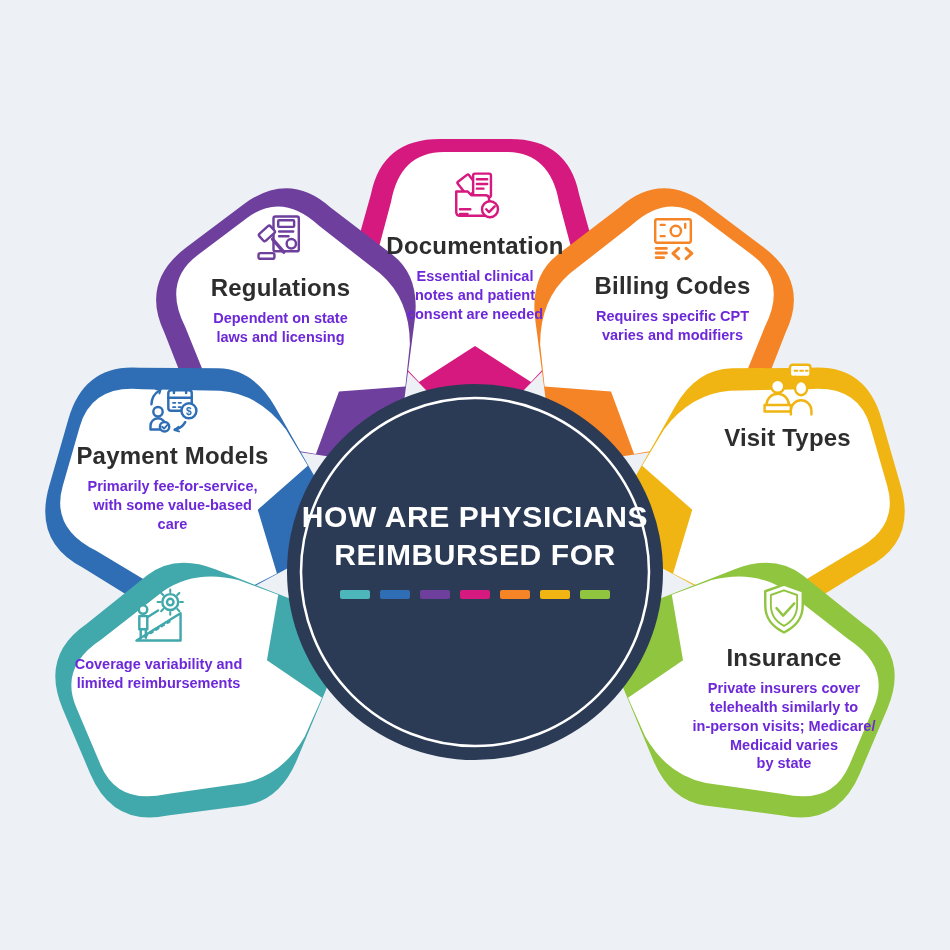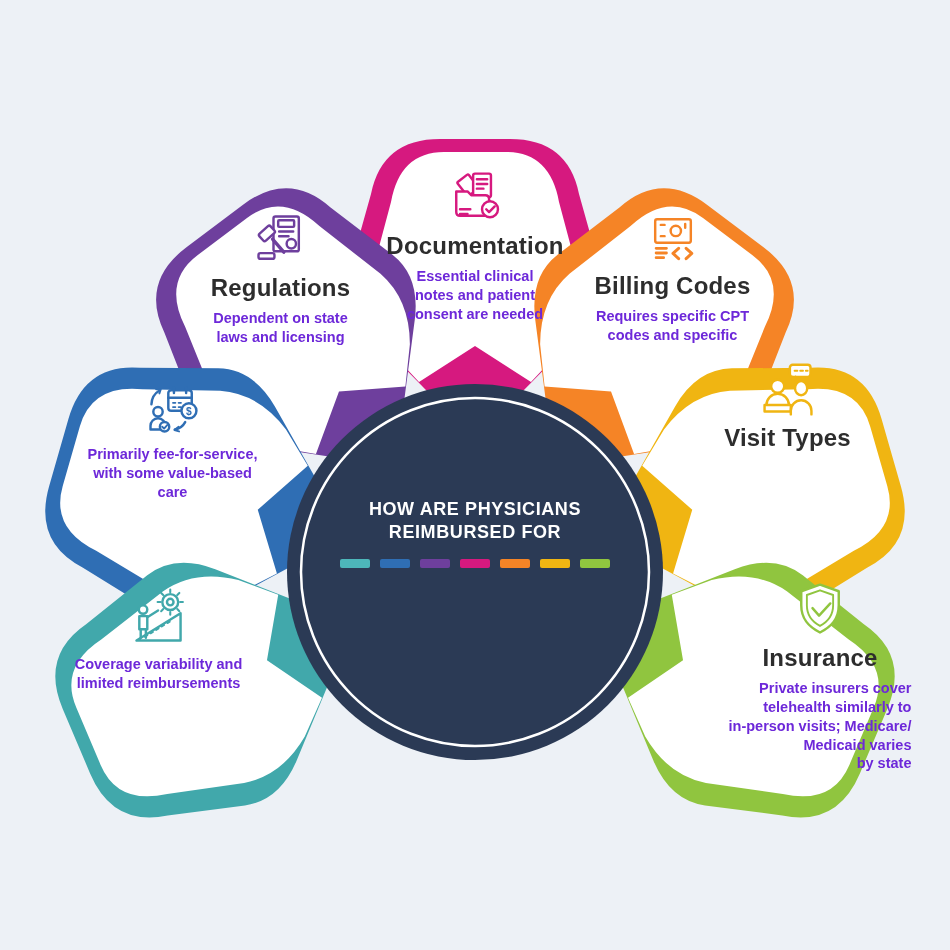--- a/index.html
+++ b/index.html
@@ -28,21 +28,21 @@
   .pd {
     font-size:14.5px; font-weight:bold; color:#6d28d9;
     margin-top:7px; line-height:1.3; white-space:pre-line;
   }
 
   .center-text {
     position:absolute; left:290px; top:498px; width:370px;
     display:flex; flex-direction:column; align-items:center;
     color:#ffffff; text-align:center;
   }
-  .ct-line { font-size:18px; font-weight:bold; letter-spacing:.6px; line-height:1.28; }
+  .ct-line { font-size:30px; font-weight:bold; letter-spacing:.6px; line-height:1.28; }
   .dashes { display:flex; gap:10px; margin:15px 0 15px; }
   .dash { width:30px; height:9px; border-radius:2px; display:block; }
 </style>
 </head>
 <body>
 
 <div class="canvas" style="background: rgb(237, 241, 246); padding-left: 21px;">
 
   <svg class="petal-svg" viewBox="0 0 950 950" aria-hidden="true">
     <defs>
@@ -117,39 +117,40 @@
   <div class="pc" id="pc-2" style="left: 550px; top: 208px; width: 245px; color: rgb(245, 132, 38);">
     <svg class="icon" viewBox="0 0 64 64">
       <rect x="13" y="12" width="38" height="25" rx="2"></rect>
       <circle cx="35" cy="24.5" r="5.5"></circle>
       <path d="M19 18h4M45 17v4M19 30h4"></path>
       <path d="M14 43h11M14 48h11M14 53h8" stroke-width="3"></path>
       <path d="M38 43l-6 5.5 6 5.5M46 43l6 5.5-6 5.5" stroke-width="3.2"></path>
     </svg>
     <div class="pt">Billing Codes</div>
     <div class="pd">Requires specific CPT
-codes and specific</div>
+varies and modifiers</div>
   </div>
 
   <div class="pc" id="pc-3" style="left: 45px; top: 378px; width: 255px; color: rgb(47, 110, 180);">
     <svg class="icon" viewBox="0 0 64 64">
       <path d="M9 28a18 18 0 0 1 9-15"></path>
       <path d="M14 12l5 0-1.5 4.5" stroke-width="2"></path>
       <rect x="27" y="13" width="25" height="22" rx="3" fill="#fff"></rect>
       <path d="M33 10v6M46 10v6M27 21h25"></path>
       <path d="M32 26.5h2.5M38 26.5h2.5M32 31h2.5M38 31h2.5" stroke-width="2"></path>
       <circle cx="49" cy="35" r="8" fill="#fff"></circle>
       <text x="49" y="39" text-anchor="middle" font-size="11" font-weight="bold" fill="currentColor" stroke="none" font-family="Liberation Sans, sans-serif">$</text>
       <path d="M45 47a16 16 0 0 1-11 8"></path>
       <path d="M38 52l-4.5 3.5 5 1.5" stroke-width="2"></path>
       <circle cx="16" cy="36" r="5" fill="#fff"></circle>
       <path d="M8 55v-4a8 8 0 0 1 16 0v4z" fill="#fff"></path>
       <circle cx="23" cy="52" r="5" fill="#fff"></circle>
       <path d="M20.5 52l2 2 3.5-4" stroke-width="2"></path>
     </svg>
+    <div class="pt">Payment Models</div>
     <div class="pd">Primarily fee-for-service,
 with some value-based
 care</div>
   </div>
 
   <div class="pc" id="pc-4" style="left: 660px; top: 360px; width: 255px; color: rgb(240, 181, 18);">
     <svg class="icon" viewBox="0 0 64 64">
       <rect x="34" y="5" width="22" height="13" rx="3" fill="#fff"></rect>
       <path d="M40 18l-3 5v-5"></path>
       <path d="M39 11.5h3M45 11.5h3M51 11.5h2" stroke-width="2"></path>
@@ -171,21 +172,21 @@
       <path d="M44 4.5v-3M44 25.5v3M33.5 15h-3M54.5 15h3M36.5 7.5l-2.2-2.2M51.5 22.5l2.2 2.2M36.5 22.5l-2.2 2.2M51.5 7.5l2.2-2.2" stroke-width="2.2"></path>
       <circle cx="15" cy="23" r="4.5" fill="#fff"></circle>
       <path d="M11 30h8.5v14H11z" fill="#fff"></path>
       <path d="M20 31l11-7"></path>
       <path d="M12.5 44v9M18 44v9"></path>
     </svg>
     <div class="pd">Coverage variability and
 limited reimbursements</div>
   </div>
 
-  <div class="pc" id="pc-6" style="left: 696px; top: 580px; width: 248px; color: rgb(144, 197, 63); text-align: right;">
+  <div class="pc" id="pc-6" style="left: 660px; top: 580px; width: 248px; color: rgb(144, 197, 63);">
     <svg class="icon" viewBox="0 0 64 64">
       <path d="M32 5l20 7v15c0 15-8 23-20 29-12-6-20-14-20-29V12z" fill="#fff"></path>
       <path d="M32 11l14 5v11c0 11-5.5 17.5-14 22-8.5-4.5-14-11-14-22V16z" stroke-width="2"></path>
       <path d="M24 30l7 8 12-13"></path>
     </svg>
     <div class="pt">Insurance</div>
     <div class="pd">Private insurers cover
 telehealth similarly to
 in-person visits; Medicare/
 Medicaid varies

